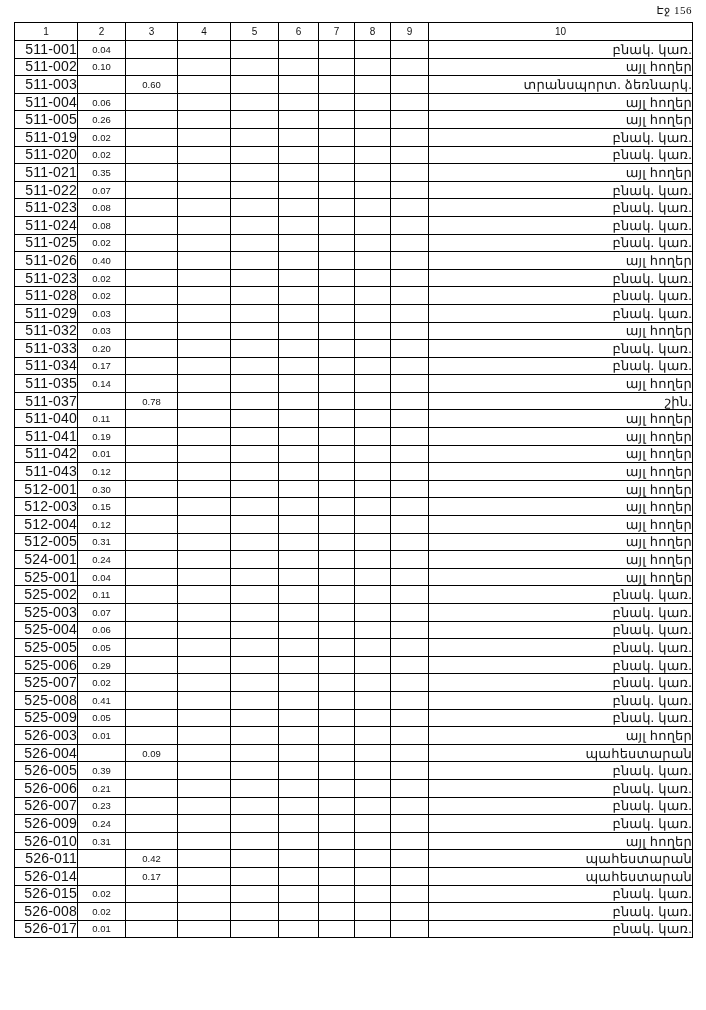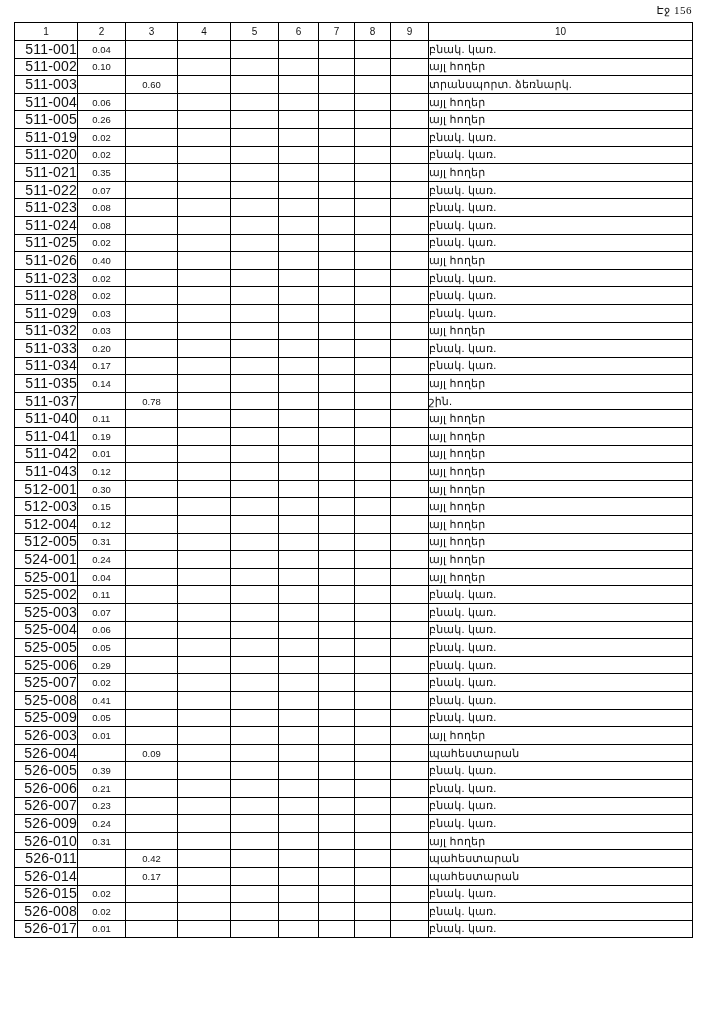--- a/index.html
+++ b/index.html
@@ -72,22 +72,22 @@
     text-align: right;
     padding-left: 5px;
     font-size: 14px;
     letter-spacing: 0.2px;
   }
   td.num {
     text-align: center;
     font-size: 9.5px;
   }
   td.note {
-    text-align: left;
-    font-size: 11px;
+    text-align: right;
+    font-size: 13px;
     letter-spacing: 0.2px;
   }
   td.blank { }
   
   .page {
     filter: saturate(0);
   }
 </style>
 </head>
 <body>

